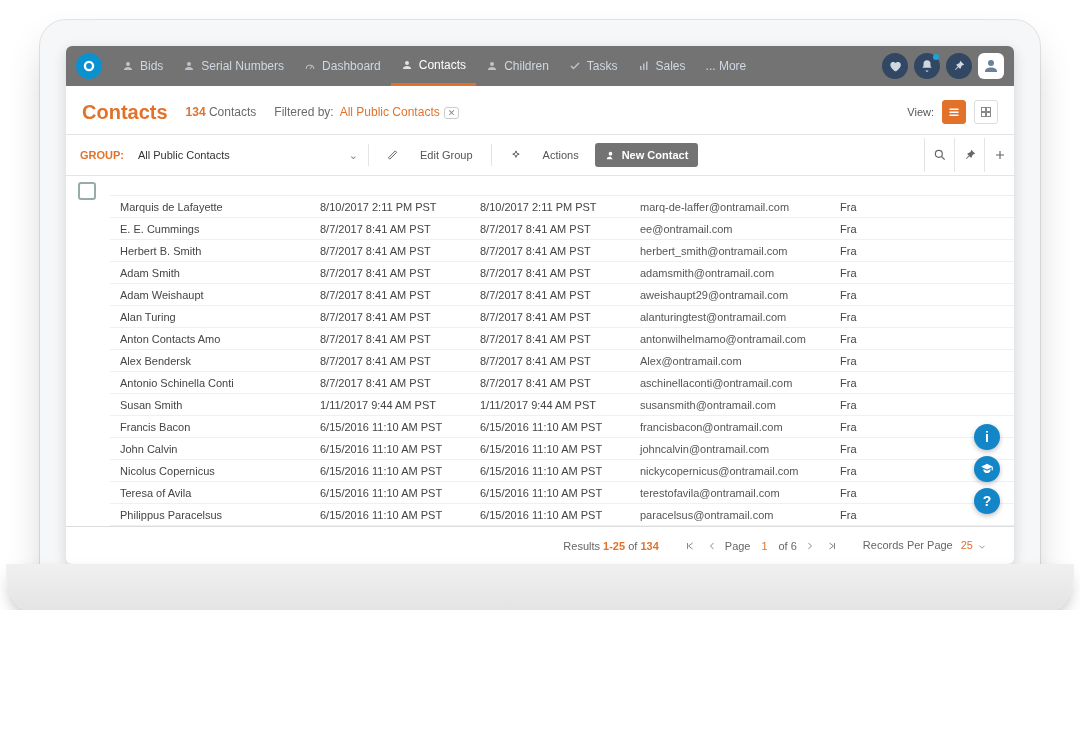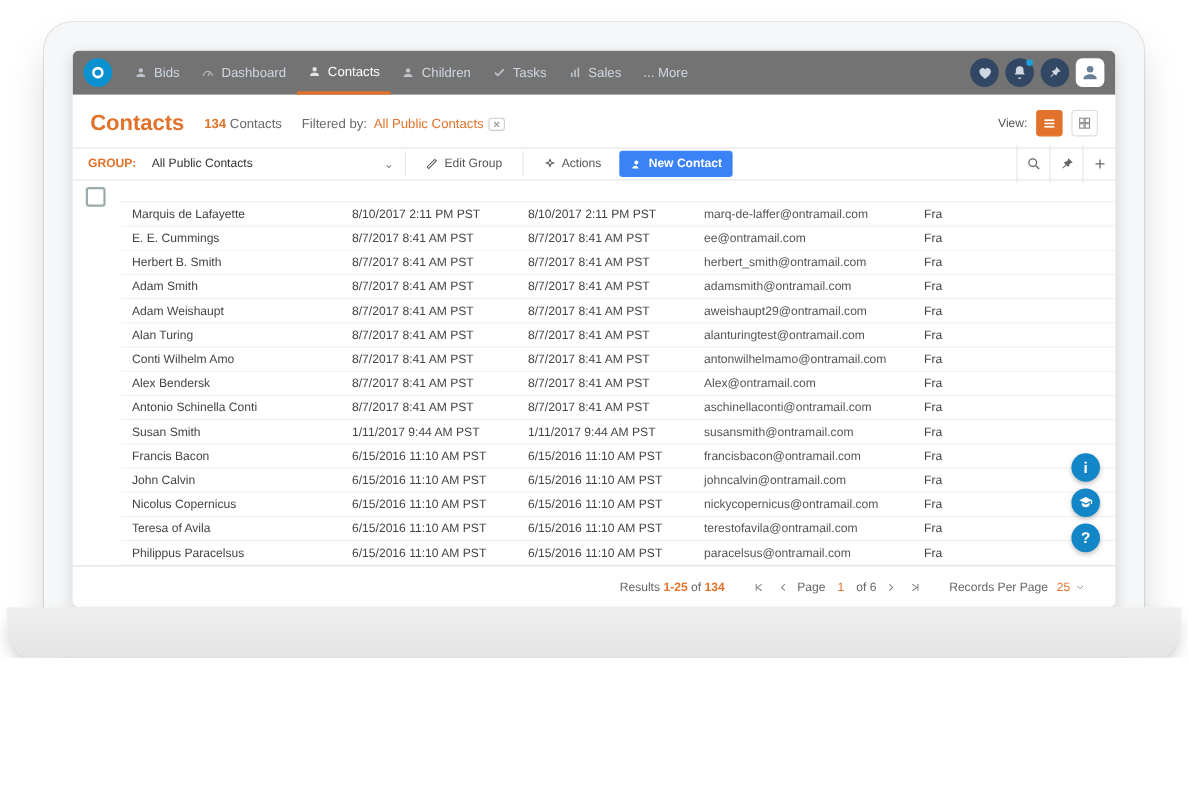--- a/index.html
+++ b/index.html
@@ -49,27 +49,27 @@
   .titlebar .filter{margin-left:18px;}
   .titlebar .chip{color:#e2722a;margin-left:6px;}
   .titlebar .chip .x{border:1px solid #ccc;border-radius:3px;font-size:9px;padding:0 3px;margin-left:4px;color:#888;cursor:pointer;}
   .titlebar .spacer{flex:1;}
   .view-toggle{display:flex;align-items:center;gap:8px;font-size:11px;color:#555;}
   .vt-btn{width:24px;height:24px;border:1px solid #ddd;display:flex;align-items:center;justify-content:center;border-radius:3px;cursor:pointer;}
   .vt-btn.active{background:#e2722a;border-color:#e2722a;color:#fff;}
   .vt-btn svg{width:12px;height:12px;}
 
   
-  .toolbar{display:flex;align-items:center;border:1px solid #e4e4e4;border-left:none;border-right:none;height:30px;font-size:11px;}
+  .toolbar{display:flex;align-items:center;border:1px solid #e4e4e4;border-left:none;border-right:none;height:42px;font-size:11px;}
   .toolbar .group-label{color:#e2722a;font-weight:700;padding:0 14px;}
   .toolbar .group-select{flex:0 0 auto;display:flex;align-items:center;gap:8px;color:#333;cursor:pointer;min-width:220px;}
   .toolbar .divider{width:1px;height:22px;background:#e4e4e4;margin:0 10px;}
-  .toolbar .tool{display:flex;align-items:center;gap:6px;color:#555;cursor:pointer;padding:0 8px;}
+  .toolbar .tool{display:flex;align-items:center;gap:22px;color:#555;cursor:pointer;padding:0 8px;}
   .toolbar .tool svg{width:11px;height:11px;}
-  .toolbar .btn-new{background:#3b82f6;color:#fff;border-radius:3px;height:24px;display:flex;align-items:center;gap:6px;padding:0 10px;margin:0 8px;cursor:pointer;font-weight:600;}
+  .toolbar .btn-new{background:#737373;color:#fff;border-radius:3px;height:24px;display:flex;align-items:center;gap:6px;padding:0 10px;margin:0 8px;cursor:pointer;font-weight:600;}
   .toolbar .btn-new svg{width:11px;height:11px;}
   .toolbar .spacer{flex:1;}
   .toolbar .right-tools{display:flex;align-items:center;}
   .toolbar .right-tools .it{width:30px;height:34px;display:flex;align-items:center;justify-content:center;color:#666;cursor:pointer;border-left:1px solid #e4e4e4;}
   .toolbar .right-tools svg{width:14px;height:14px;}
 
   
   .table-wrap{position:relative;}
   .side-cb{position:absolute;left:12px;top:6px;width:18px;height:18px;border:2px solid #9aa;border-radius:3px;background:#fff;}
   .table{width:calc(100% - 44px);margin-left:44px;}
@@ -114,20 +114,26 @@
         <svg viewBox="0 0 24 24" fill="none" stroke="#fff" stroke-width="4">
             <circle cx="12" cy="12" r="7"></circle>
           </svg>
       </div>
       <div id="nav-items" style="display:flex;height:100%">
           <div class="navitem">
             <svg viewBox="0 0 24 24" fill="currentColor">
               <path d="M12 12a4 4 0 1 0-4-4 4 4 0 0 0 4 4zm0 2c-4 0-8 2-8 5v1h16v-1c0-3-4-5-8-5z"></path>
             </svg>
             <span>Bids</span>
+          </div>
+          <div class="navitem">
+            <svg viewBox="0 0 24 24" fill="currentColor">
+              <path d="M12 12a4 4 0 1 0-4-4 4 4 0 0 0 4 4zm0 2c-4 0-8 2-8 5v1h16v-1c0-3-4-5-8-5z"></path>
+            </svg>
+            <span>Serial Numbers</span>
           </div>
           <div class="navitem">
             <svg viewBox="0 0 24 24" fill="none" stroke="currentColor" stroke-width="2">
               <path d="M4 18a8 8 0 1 1 16 0"></path>
               <path d="M12 18l4-6"></path>
             </svg>
             <span>Dashboard</span>
           </div>
           <div class="navitem active">
             <svg viewBox="0 0 24 24" fill="currentColor">
@@ -297,21 +303,21 @@
               <div class="col cell c-ow">Fra</div>
             </div>
             <div class="trow">
               <div class="col cell c-name">Alan Turing</div>
               <div class="col cell c-la">8/7/2017 8:41 AM PST</div>
               <div class="col cell c-da">8/7/2017 8:41 AM PST</div>
               <div class="col cell c-em">alanturingtest@ontramail.com</div>
               <div class="col cell c-ow">Fra</div>
             </div>
             <div class="trow">
-              <div class="col cell c-name">Conti Wilhelm Amo</div>
+              <div class="col cell c-name">Anton Contacts Amo</div>
               <div class="col cell c-la">8/7/2017 8:41 AM PST</div>
               <div class="col cell c-da">8/7/2017 8:41 AM PST</div>
               <div class="col cell c-em">antonwilhelmamo@ontramail.com</div>
               <div class="col cell c-ow">Fra</div>
             </div>
             <div class="trow">
               <div class="col cell c-name">Alex Bendersk</div>
               <div class="col cell c-la">8/7/2017 8:41 AM PST</div>
               <div class="col cell c-da">8/7/2017 8:41 AM PST</div>
               <div class="col cell c-em">Alex@ontramail.com</div>

